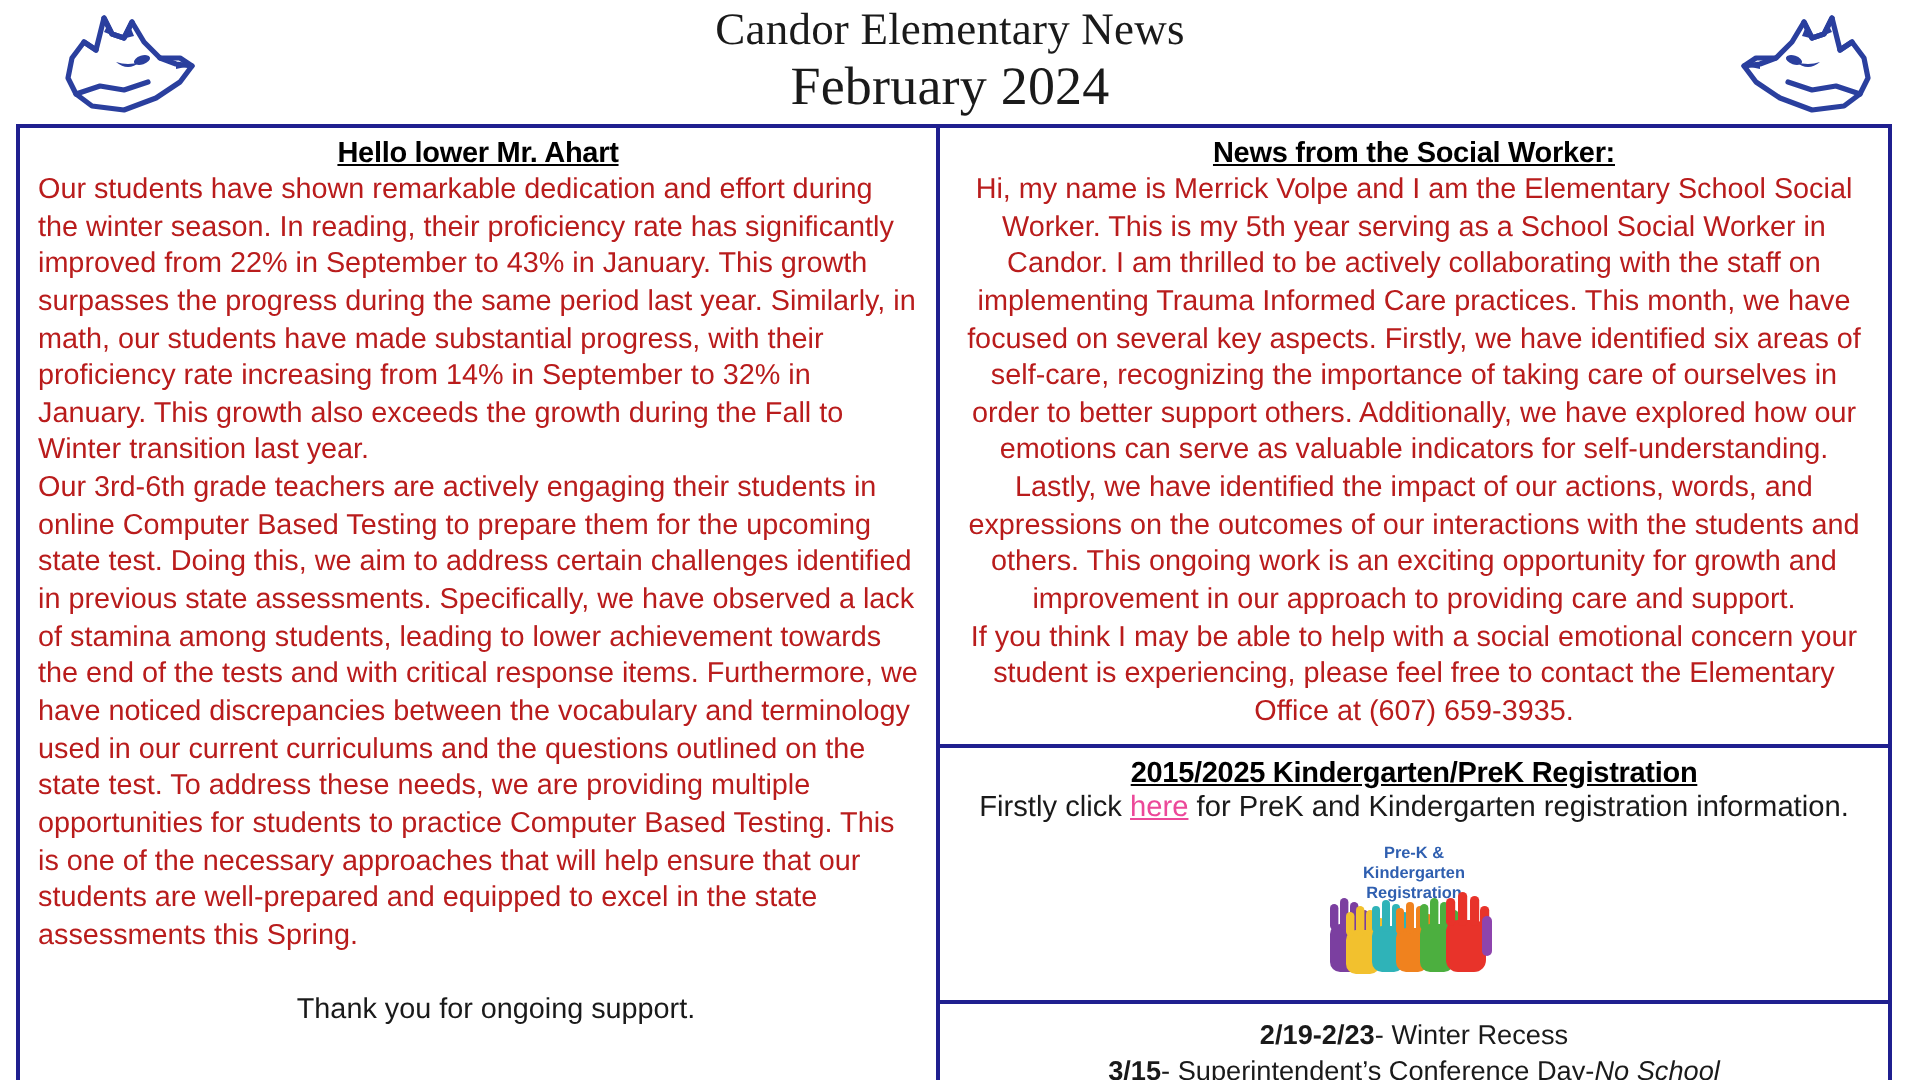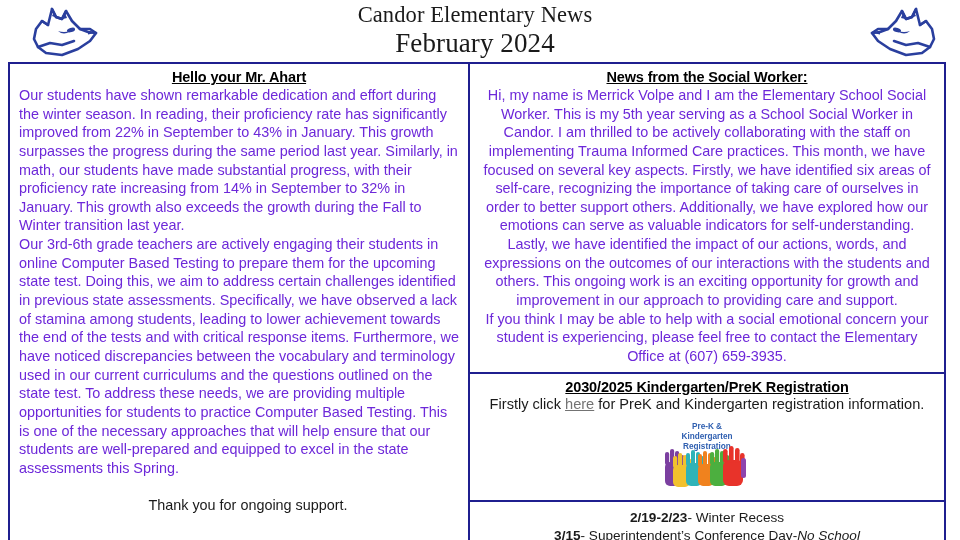--- a/index.html
+++ b/index.html
@@ -81,21 +81,21 @@
     font-weight: bold;
     text-decoration: underline;
     text-align: center;
     color: #000;
     margin: 0 0 1px 0;
     letter-spacing: -0.15px;
   }
 
   .body-text {
     font-size: 14.4px;
-    color: #6d28d9;
+    color: #b91c1c;
     line-height: 1.295;
     margin: 0;
   }
   .body-text.left  { text-align: left; }
   .body-text.center{ text-align: center; }
 
   .para { margin: 0; }
 
   .thanks {
     font-size: 14.4px;
@@ -105,21 +105,21 @@
     padding-left: 18px;
   }
 
   .reg-line {
     font-size: 14.6px;
     text-align: center;
     color: #1a1a1a;
     margin: 1px 0 0 0;
   }
   .reg-link {
-    color: #737373;
+    color: #ec4899;
     cursor: pointer;
   }
 
   
   .reg-image-wrap {
     display: flex;
     justify-content: center;
     align-items: flex-start;
     margin-top: 6px;
   }
@@ -189,36 +189,36 @@
           <path d="M43 10 L41 16 L45 15 Z"></path>
           <path d="M36 28 q6 2 12 0 q-6 5 -12 0 Z"></path>
         </g>
       </svg>
     </div>
   </div>
 
   <div class="news-table">
 
     <div class="col-left">
-      <div class="sect-title">Hello your Mr. Ahart</div>
+      <div class="sect-title">Hello lower Mr. Ahart</div>
       <p class="body-text left para">Our students have shown remarkable dedication and effort during the winter season. In reading, their proficiency rate has significantly improved from 22% in September to 43% in January. This growth surpasses the progress during the same period last year. Similarly, in math, our students have made substantial progress, with their proficiency rate increasing from 14% in September to 32% in January. This growth also exceeds the growth during the Fall to Winter transition last year.</p>
       <p class="body-text left para">Our 3rd-6th grade teachers are actively engaging their students in online Computer Based Testing to prepare them for the upcoming state test. Doing this, we aim to address certain challenges identified in previous state assessments. Specifically, we have observed a lack of stamina among students, leading to lower achievement towards the end of the tests and with critical response items. Furthermore, we have noticed discrepancies between the vocabulary and terminology used in our current curriculums and the questions outlined on the state test. To address these needs, we are providing multiple opportunities for students to practice Computer Based Testing. This is one of the necessary approaches that will help ensure that our students are well-prepared and equipped to excel in the state assessments this Spring.</p>
       <div class="thanks">Thank you for ongoing support.</div>
     </div>
 
     <div class="col-right">
 
       <div class="cell social">
         <div class="sect-title">News from the Social Worker:</div>
         <p class="body-text center para">Hi, my name is Merrick Volpe and I am the Elementary School Social Worker. This is my 5th year serving as a School Social Worker in Candor. I am thrilled to be actively collaborating with the staff on implementing Trauma Informed Care practices. This month, we have focused on several key aspects. Firstly, we have identified six areas of self-care, recognizing the importance of taking care of ourselves in order to better support others. Additionally, we have explored how our emotions can serve as valuable indicators for self-understanding. Lastly, we have identified the impact of our actions, words, and expressions on the outcomes of our interactions with the students and others. This ongoing work is an exciting opportunity for growth and improvement in our approach to providing care and support.</p>
         <p class="body-text center para">If you think I may be able to help with a social emotional concern your student is experiencing, please feel free to contact the Elementary Office at (607) 659-3935.</p>
       </div>
 
       <div class="cell registration">
-        <div class="sect-title">2030/2025 Kindergarten/PreK Registration</div>
+        <div class="sect-title">2015/2025 Kindergarten/PreK Registration</div>
         <div class="reg-line">
           <span>Firstly click </span><a class="reg-link" href="#">here</a><span> for PreK and Kindergarten registration information.</span>
         </div>
 
         <div class="reg-image-wrap">
           <div class="reg-image">
             <svg viewBox="0 0 108 76" xmlns="http://www.w3.org/2000/svg">
               <rect x="0" y="0" width="108" height="76" fill="#ffffff"></rect>
 
               <text x="54" y="11" text-anchor="middle" font-family="Liberation Sans, sans-serif" font-size="8.2" font-weight="bold" fill="#2f5fb0">Pre-K &amp;</text>

